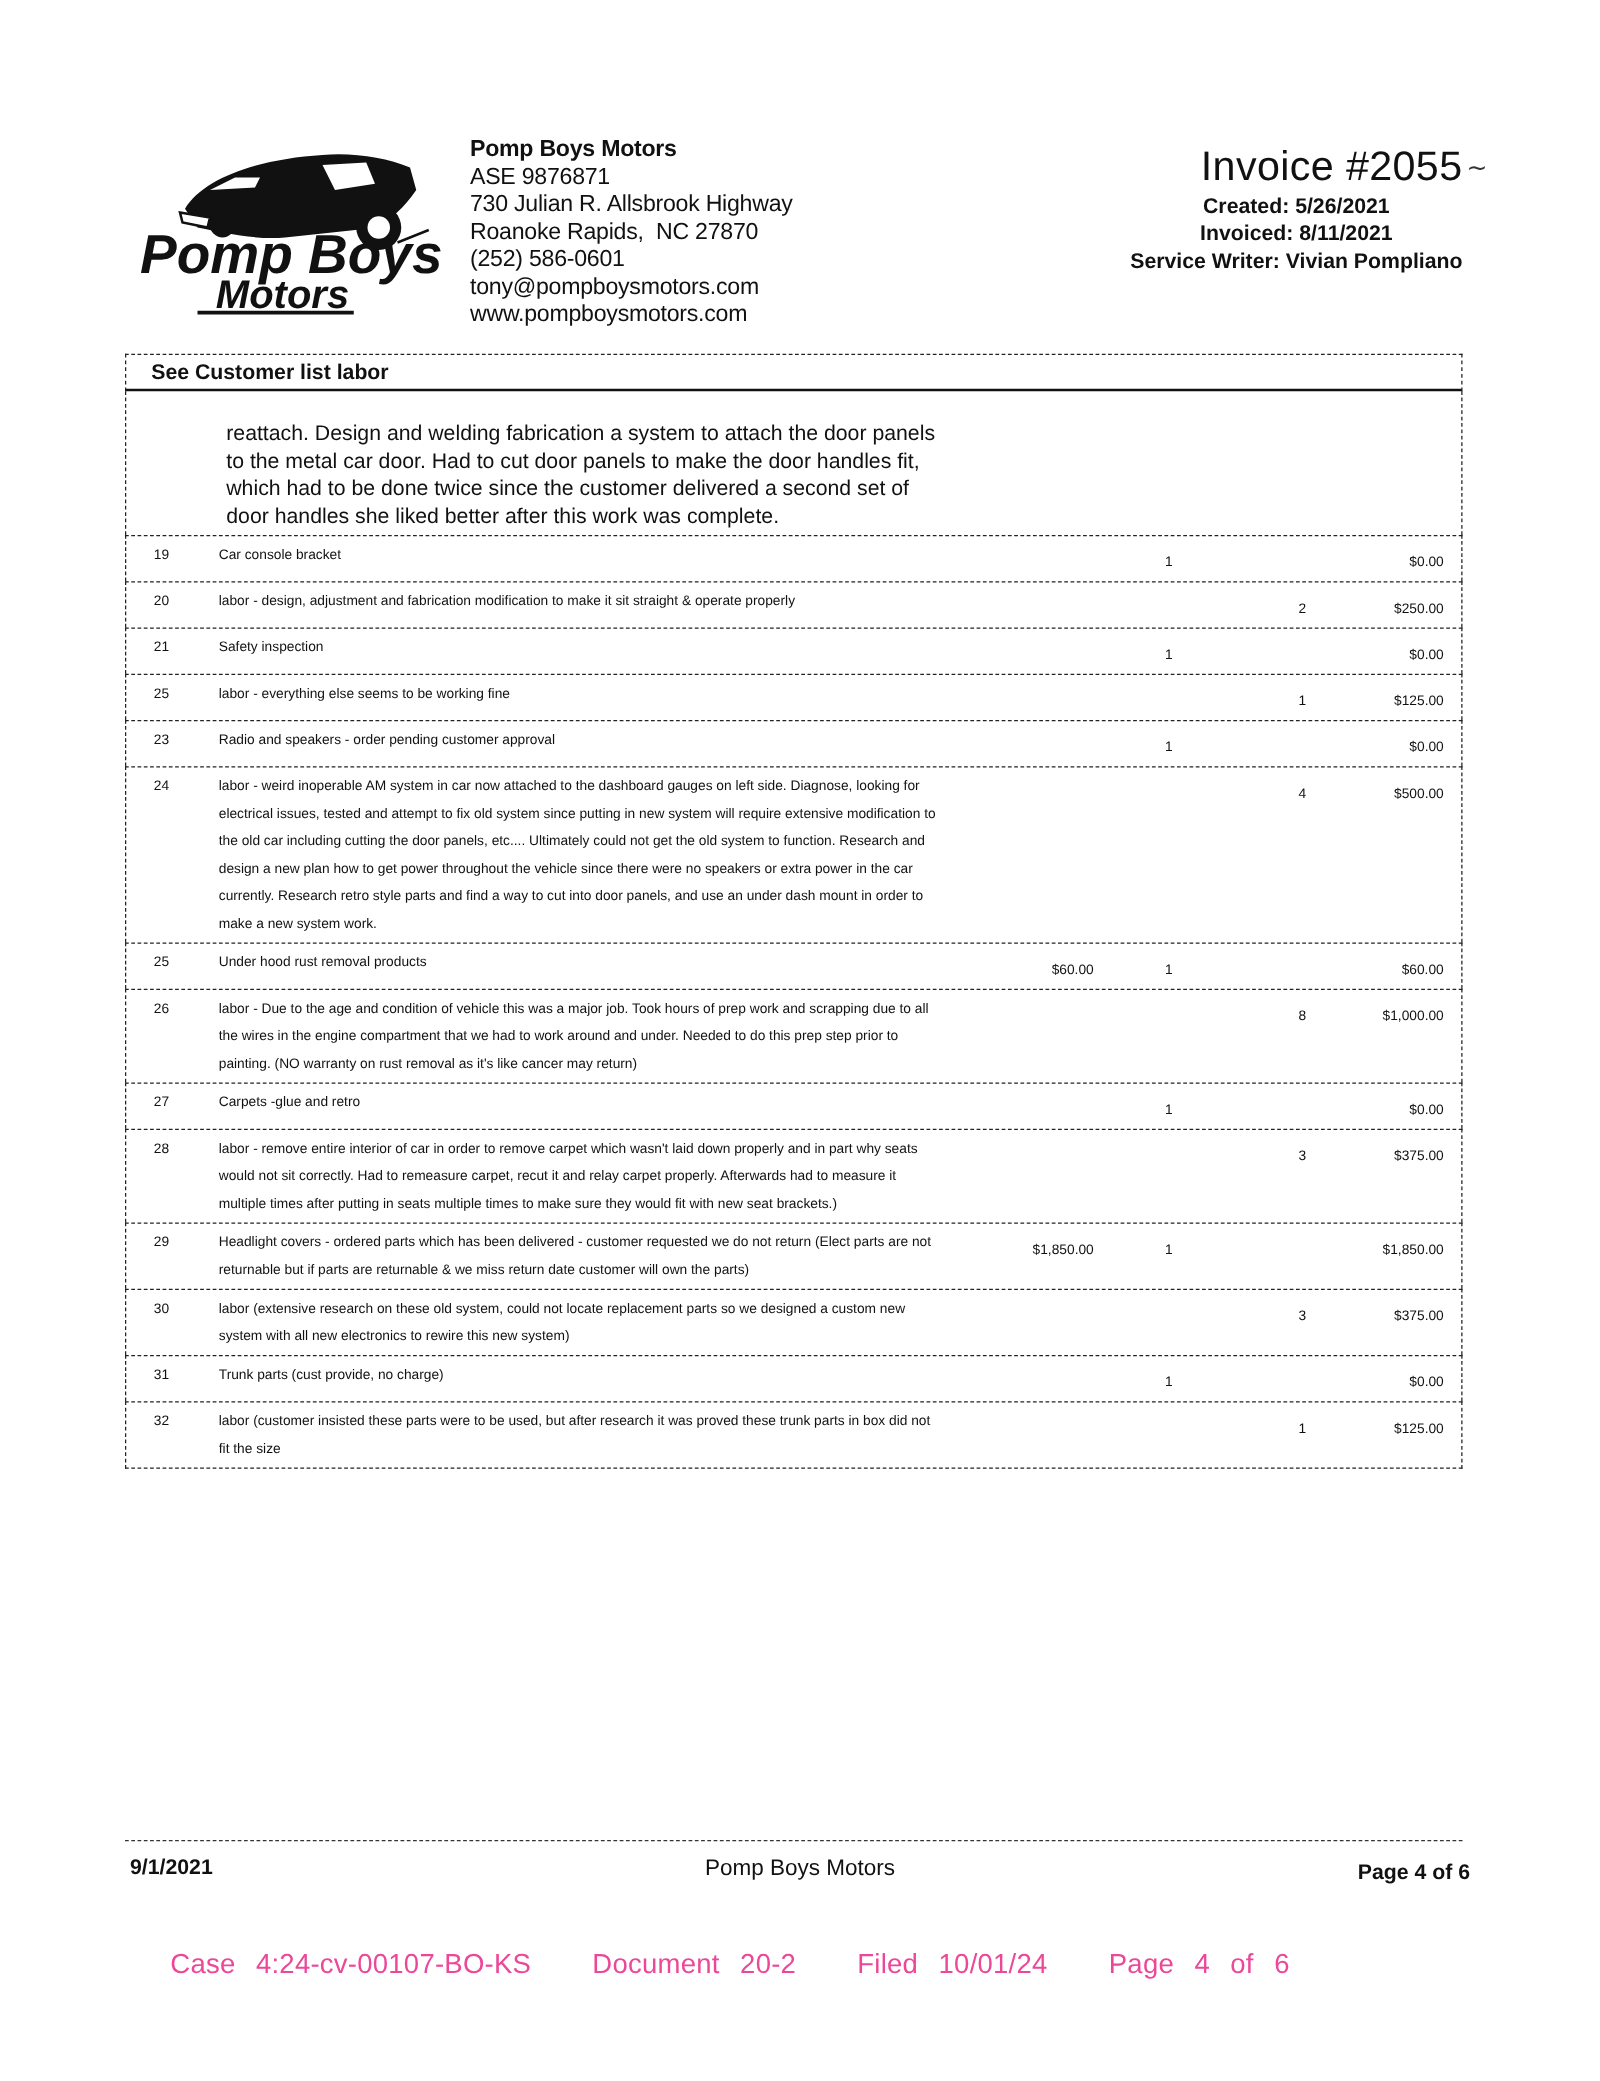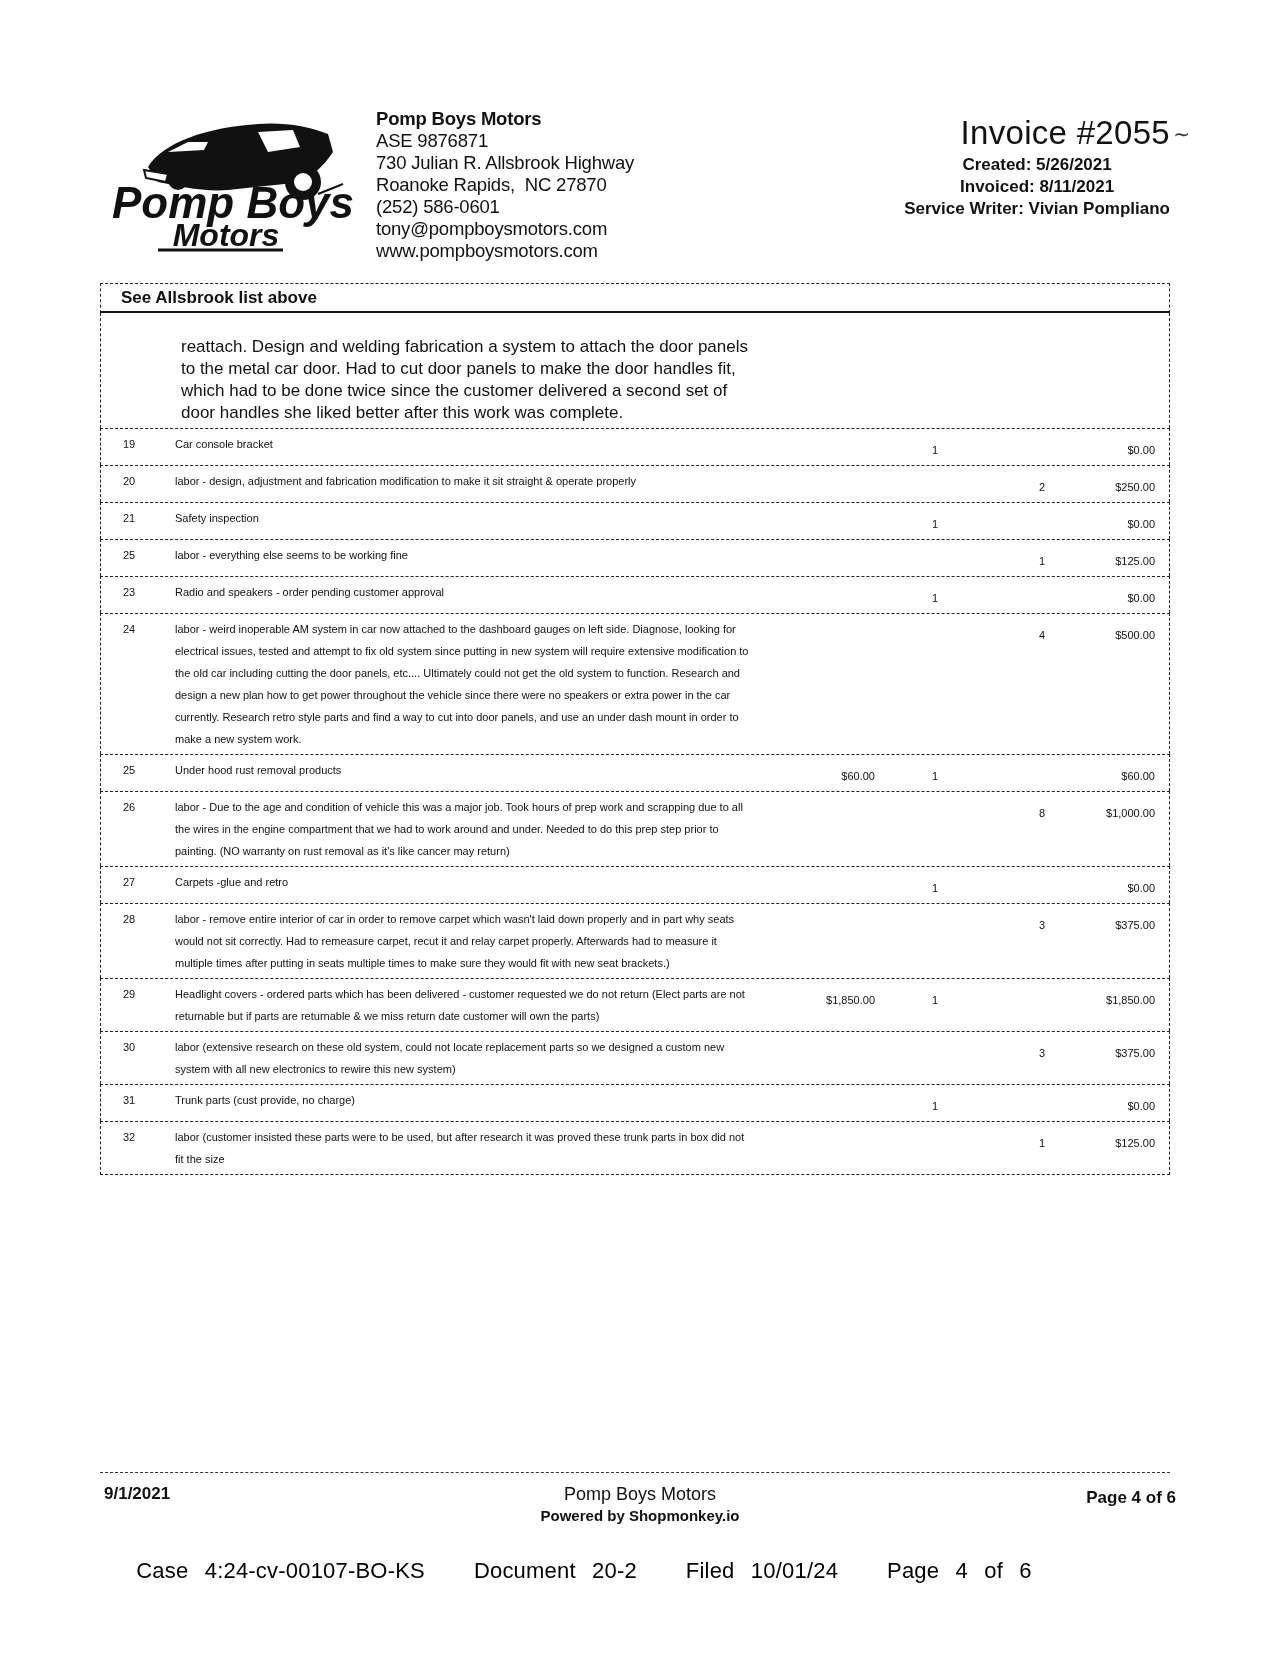--- a/index.html
+++ b/index.html
@@ -34,21 +34,21 @@
     .row .c-qty, .row .c-total, .row .c-price, .row .c-hrs { padding-top: 6px; }
 
     
     .foot-line { position: absolute; left: 100px; top: 1472px; width: 1070px; border-top: 1.5px dashed #333; }
     .foot-date { position: absolute; left: 104px; top: 1484px; font-size: 17px; font-weight: bold; text-align: right; }
     .foot-center { position: absolute; left: 0; width: 1280px; top: 1484px; text-align: center; }
     .foot-center .n { font-size: 18px; }
     .foot-center .p { font-size: 15px; font-weight: bold; margin-top: 2px; }
     .foot-page { position: absolute; right: 104px; top: 1488px; font-size: 17px; font-weight: bold; }
 
-    .stamp { position: absolute; left: 0; width: 1168px; top: 1558px; text-align: center; font-size: 22px; color: #000000; letter-spacing: 0.2px; word-spacing: 10px; }
+    .stamp { position: absolute; left: 0; width: 1168px; top: 1558px; text-align: center; font-size: 22px; color: #ec4899; letter-spacing: 0.2px; word-spacing: 10px; }
   </style>
 </head>
 <body>
 
 <div class="logo">
   <svg viewBox="0 0 250 140">
 
     <path d="M40 55 C55 30, 100 15, 150 12 C175 10, 200 14, 220 22 L225 40 C215 55, 205 62, 195 70 L120 78 C95 80, 70 74, 50 70 Z" fill="#111"></path>
     <path d="M60 40 L80 30 L100 30 L96 38 Z" fill="#fff"></path>
     <path d="M150 20 L185 18 L192 35 L160 40 Z" fill="#fff"></path>
@@ -76,21 +76,21 @@
 <div class="inv">
   <div class="title">Invoice #2055</div>
   <div class="meta">Created: 5/26/2021</div>
   <div class="meta">Invoiced: 8/11/2021</div>
   <div class="meta">Service Writer: Vivian Pompliano</div>
 </div>
 <div class="tick-mark">∼</div>
 
 <div class="sheet">
   <div class="cust-row">
-    <span>See Allsbrook list above</span>
+    <span>See Customer list labor</span>
   </div>
   <div class="continue">
     <div class="txt">reattach. Design and welding fabrication a system to attach the door panels to the metal car door. Had to cut door panels to make the door handles fit, which had to be done twice since the customer delivered a second set of door handles she liked better after this work was complete.</div>
   </div>
   <div id="rows">
       <div class="row">
     <div class="c-num">19</div>
     <div class="c-desc">Car console bracket</div>
     <div class="c-price"></div>
     <div class="c-qty">1</div>
@@ -201,17 +201,16 @@
     <div class="c-hrs">1</div>
     <div class="c-total">$125.00</div>
   </div>
     </div>
 </div>
 
 <div class="foot-line"></div>
 <div class="foot-date">9/1/2021</div>
 <div class="foot-center">
   <div class="n">Pomp Boys Motors</div>
-  <div class="p">Powered by Shopmonkey.io</div>
 </div>
 <div class="foot-page">Page 4 of 6</div>
 
 <div class="stamp" style="white-space:pre">Case 4:24-cv-00107-BO-KS   Document 20-2   Filed 10/01/24   Page 4 of 6</div>
 
 </body></html>

